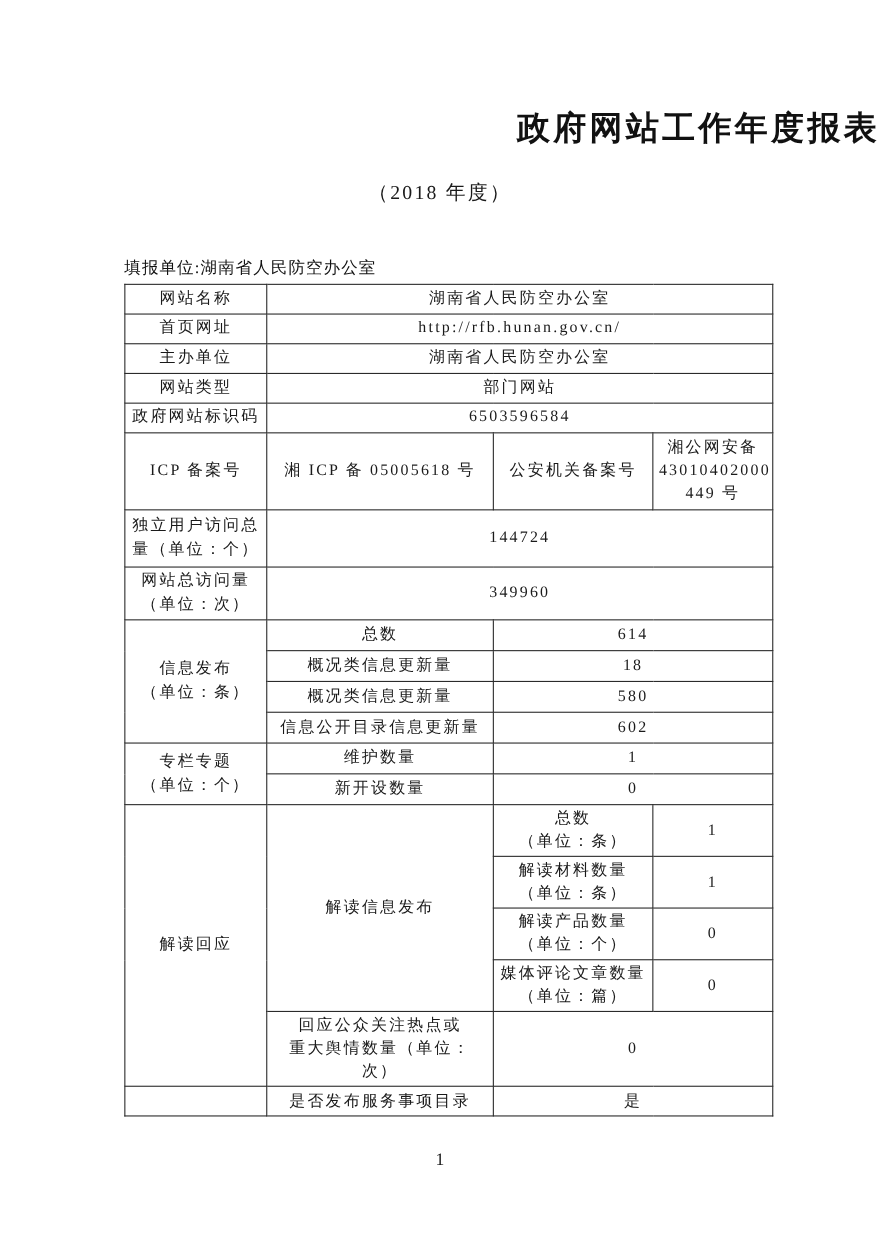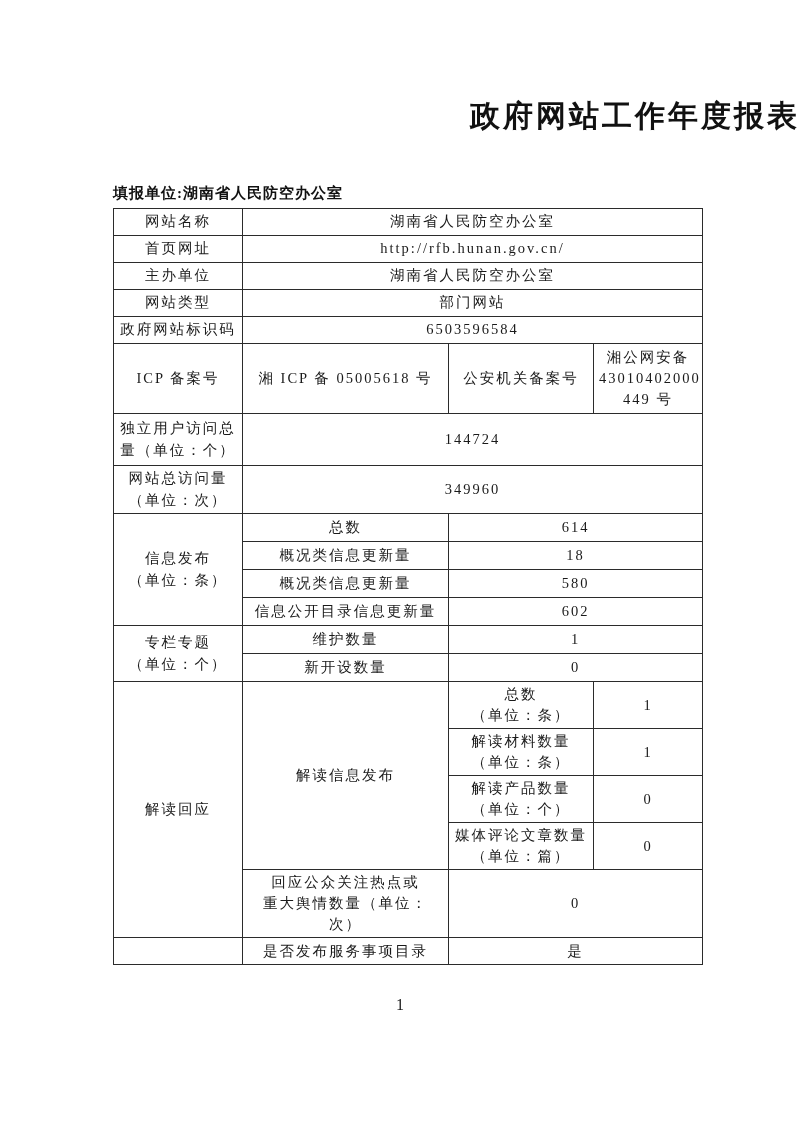--- a/index.html
+++ b/index.html
@@ -29,21 +29,21 @@
   .doc-subtitle {
     margin: 26px 0 0 0;
     text-align: center;
     font-size: 18px;
     letter-spacing: 2px;
     color: #1a1a1a;
   }
   .reporting-unit {
     margin: 47px 0 5px 113px;
     font-size: 15px;
-    font-weight: bold;
+    font-weight: normal;
     letter-spacing: 1px;
     color: #111;
   }
   table.report {
     margin-left: 113px;
     width: 589px;
     border-collapse: collapse;
     table-layout: fixed;
   }
   table.report td {
@@ -75,20 +75,21 @@
     letter-spacing: 0;
     color: #1a1a1a;
   }
 </style>
 </head>
 <body>
 
 <div class="page">
 
   <h1 class="doc-title">政府网站工作年度报表</h1>
+  <div class="doc-subtitle">（2018 年度）</div>
 
   <div class="reporting-unit">填报单位:湖南省人民防空办公室</div>
 
   <table class="report">
     <colgroup>
       <col style="width:129px">
       <col style="width:206px">
       <col style="width:145px">
       <col style="width:109px">
     </colgroup>

